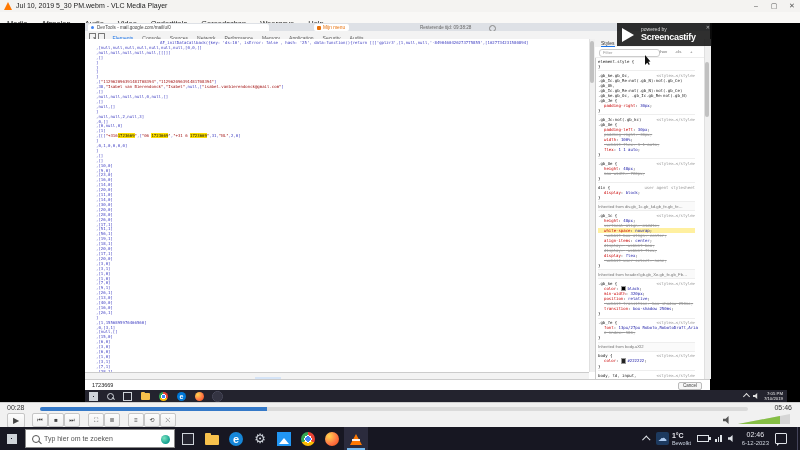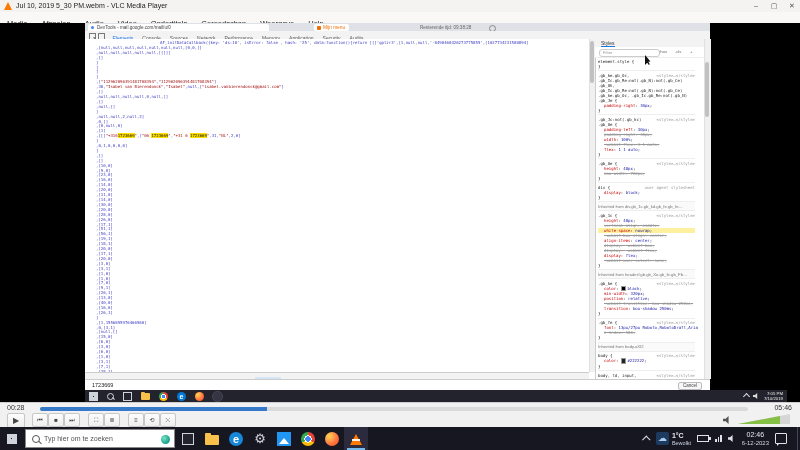--- a/index.html
+++ b/index.html
@@ -355,20 +355,26 @@
     </div>
   <div class="abs vscroll" style="left:704px;top:39px;width:6px;height:340px;"></div>
   <div class="abs vthumb" style="left:705px;top:62px;width:4px;height:55px;"></div>
 
   <div class="abs crumbbar" id="crumbbar"><span class="crumb">html.aXX</span><span class="crumb">body.aXI2</span><span class="crumb">div</span><span class="crumb">div.nH</span><span class="crumb">div.nH</span><span class="crumb">div.nH.aeXa.vCbar</span><span class="crumb">div.nH.aoDfKflKcyp</span><span class="crumb selected">header#gb</span><span class="crumb">div.gb_fe.gb_Fb.gb_Fe.gb_Oc</span><span class="crumb">div.gb_VHd.gb_Xd.gb_Vd</span><span class="crumb">div.gb_3a.gb_Jd.gb_Me.gb_Jb</span><span class="crumb">div.gb_Jc</span></div>
   <div class="abs findbar">
     <span class="findtext">1723669</span>
     <span class="cancelbtn">Cancel</span>
   </div>
 
+  <div class="abs watermark">
+    <div class="wm-logo"></div>
+    <div class="wm-powered">powered by</div>
+    <div class="wm-brand">Screencastify</div>
+    <div class="wm-close">✕</div>
+  </div>
 
   <div class="abs cursor"></div>
 
   <div class="abs rtaskbar">
     <div class="rt-left" id="rt-icons">
         <div class="rt-icon ico-start"></div>
         <div class="rt-icon ico-search"></div>
         <div class="rt-icon ico-taskview"></div>
         <div class="rt-icon ico-folder"></div>
         <div class="rt-icon ico-chrome"></div>

